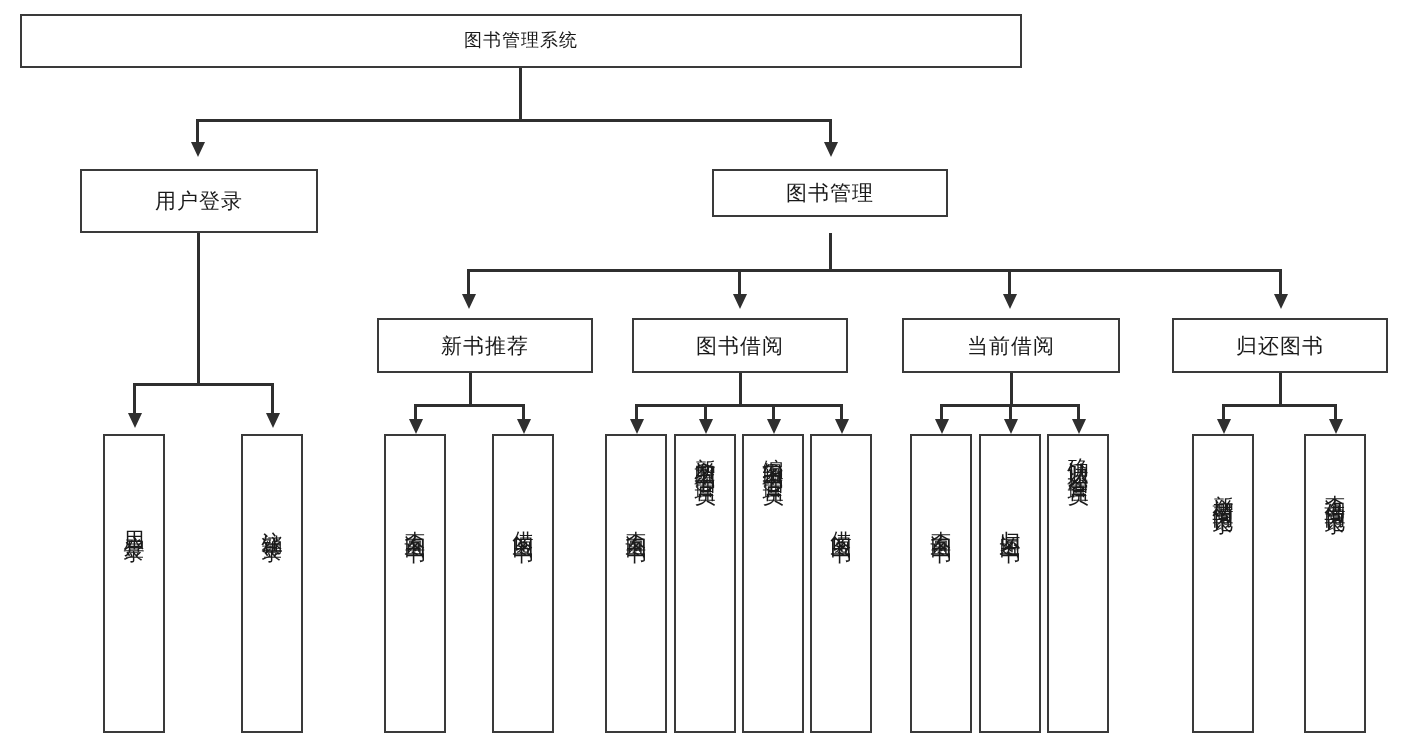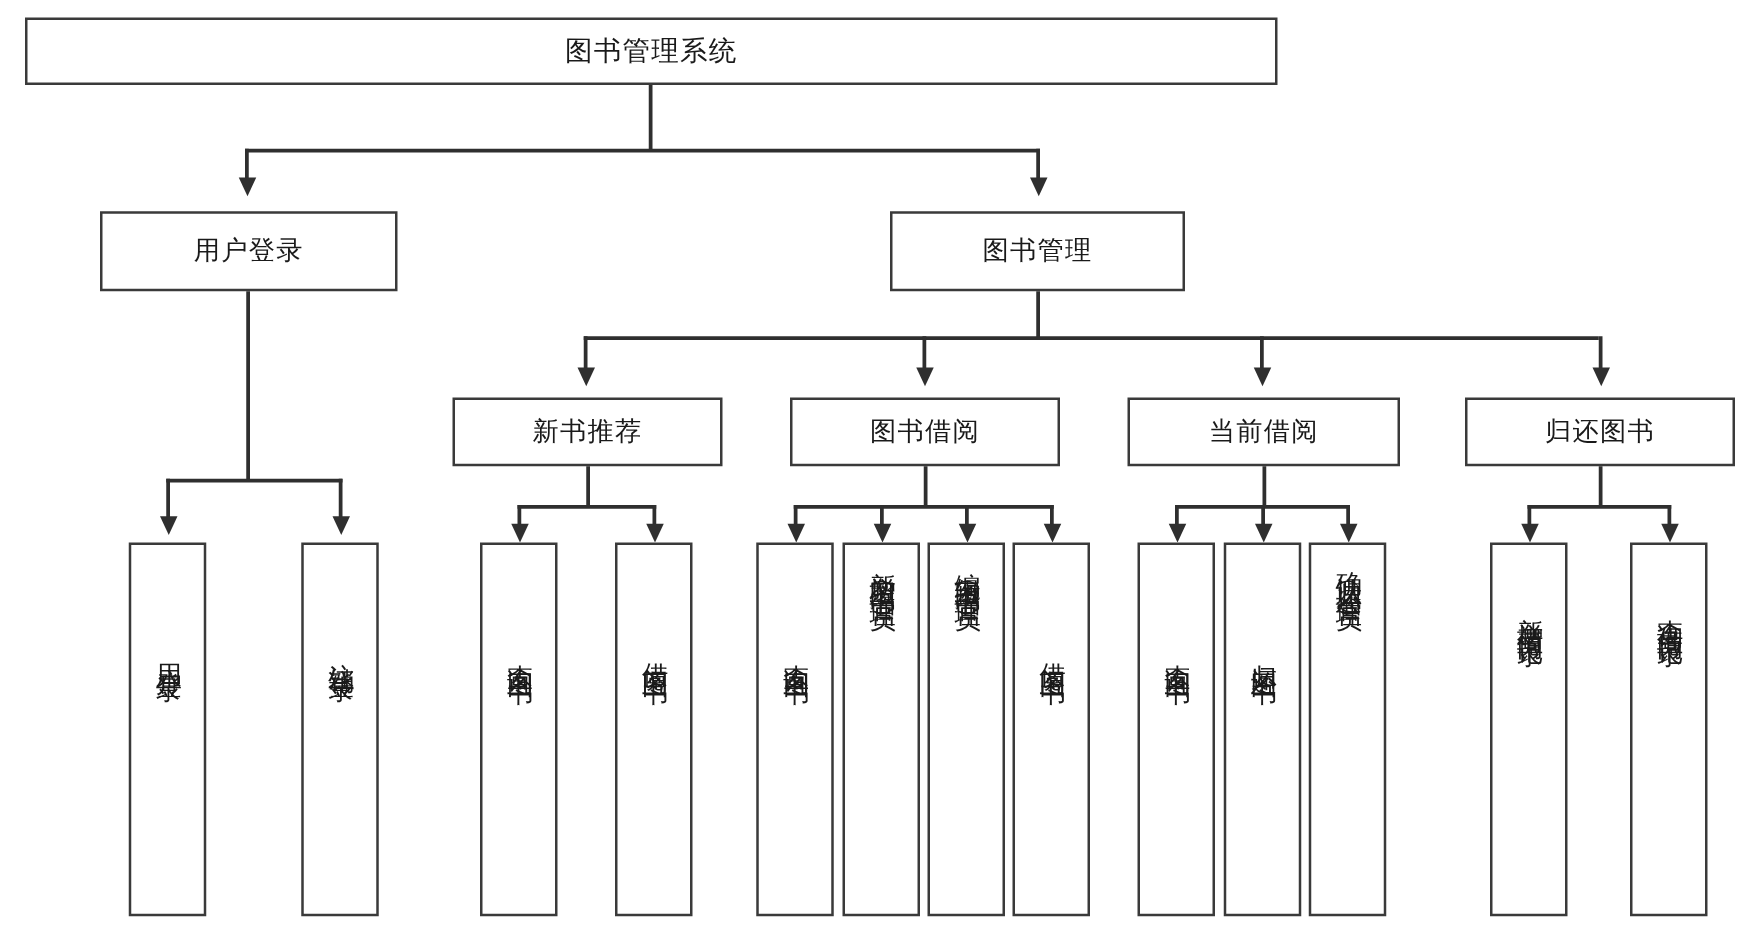--- a/index.html
+++ b/index.html
@@ -21,21 +21,21 @@
     color:#1a1a1a;
   }
   .node .lbl{
     font-size:21px;
     line-height:1.1;
     letter-spacing:1px;
     white-space:nowrap;
   }
 
   
-  .lvl-root .lbl{font-size:22px;text-align:right;}
+  .lvl-root .lbl{font-size:18px;text-align:right;}
   
   .leaf{
     align-items:flex-start;
     justify-content:center;
     padding-top:6px;
   }
   .leaf .lbl{
     writing-mode:vertical-rl;
     text-orientation:upright;
     font-size:21px;
@@ -77,21 +77,21 @@
   <div class="hline" style="left:196px;top:119px;width:636px;"></div>
   <div class="vline" style="left:196px;top:119px;height:24px;"></div>
   <div class="arrow" style="left:191px;top:142px;"></div>
   <div class="vline" style="left:829px;top:119px;height:24px;"></div>
   <div class="arrow" style="left:824px;top:142px;"></div>
 
   <div class="node" style="left:80px;top:169px;width:238px;height:64px;">
     <span class="lbl">用户登录</span>
   </div>
 
-  <div class="node" style="left:712px;top:169px;width:236px;height:64px;">
+  <div class="node" style="left:712px;top:169px;width:236px;height:48px;">
     <span class="lbl">图书管理</span>
   </div>
 
   <div class="vline" style="left:197px;top:233px;height:152px;"></div>
   <div class="hline" style="left:133px;top:383px;width:141px;"></div>
   <div class="vline" style="left:133px;top:383px;height:31px;"></div>
   <div class="arrow" style="left:128px;top:413px;"></div>
   <div class="vline" style="left:271px;top:383px;height:31px;"></div>
   <div class="arrow" style="left:266px;top:413px;"></div>
 
@@ -99,21 +99,21 @@
   <div class="hline" style="left:467px;top:269px;width:812px;"></div>
   <div class="vline" style="left:467px;top:269px;height:26px;"></div>
   <div class="arrow" style="left:462px;top:294px;"></div>
   <div class="vline" style="left:738px;top:269px;height:26px;"></div>
   <div class="arrow" style="left:733px;top:294px;"></div>
   <div class="vline" style="left:1008px;top:269px;height:26px;"></div>
   <div class="arrow" style="left:1003px;top:294px;"></div>
   <div class="vline" style="left:1279px;top:269px;height:26px;"></div>
   <div class="arrow" style="left:1274px;top:294px;"></div>
 
-  <div class="node" style="left:362px;top:318px;width:216px;height:55px;">
+  <div class="node" style="left:377px;top:318px;width:216px;height:55px;">
     <span class="lbl">新书推荐</span>
   </div>
   <div class="node" style="left:632px;top:318px;width:216px;height:55px;">
     <span class="lbl">图书借阅</span>
   </div>
   <div class="node" style="left:902px;top:318px;width:218px;height:55px;">
     <span class="lbl">当前借阅</span>
   </div>
   <div class="node" style="left:1172px;top:318px;width:216px;height:55px;">
     <span class="lbl">归还图书</span>

